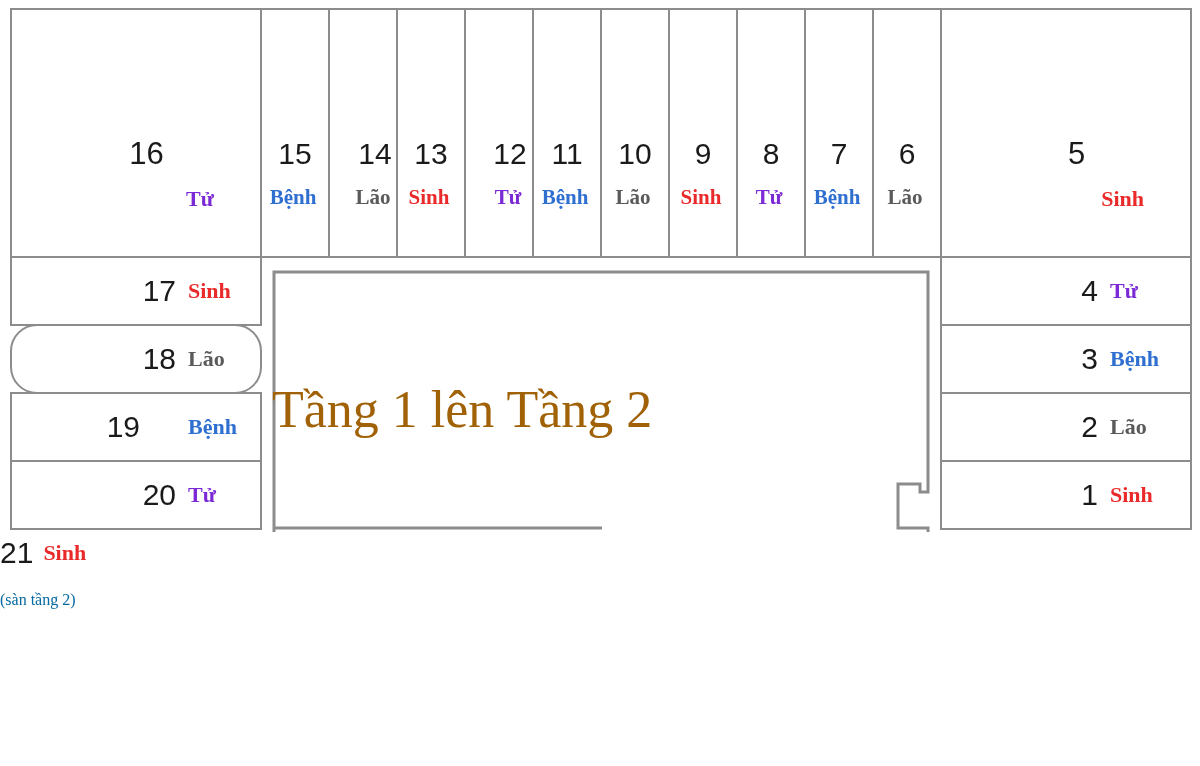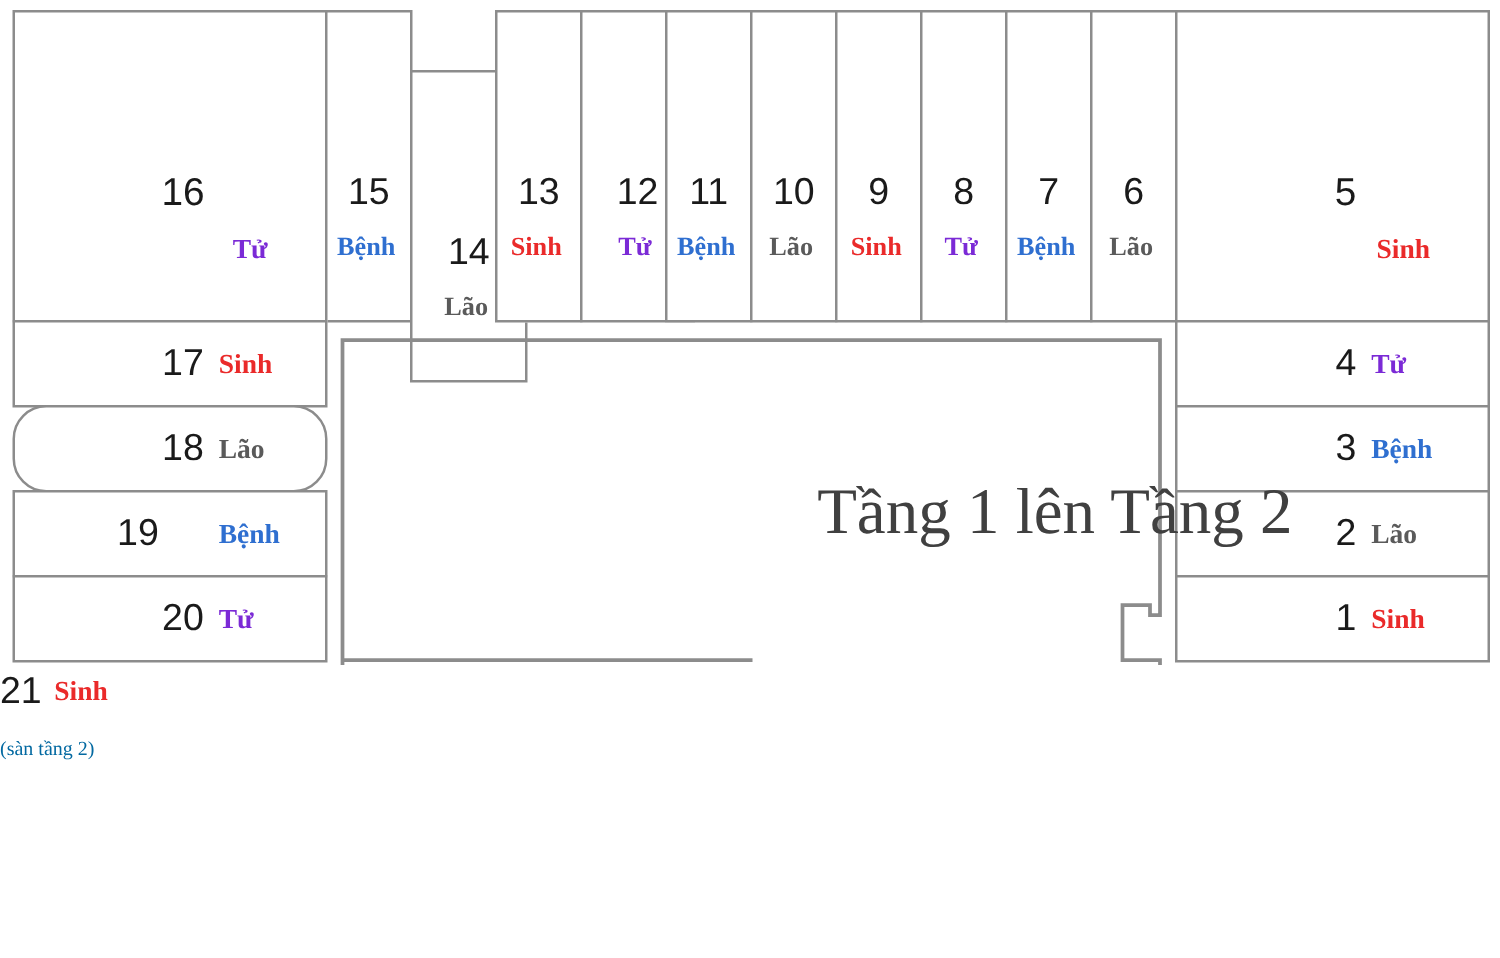--- a/index.html
+++ b/index.html
@@ -68,21 +68,21 @@
   
   .top-narrow .word { right: 4px; left: 0; text-align: center; }
   .top-narrow .num  { top: 129px; font-size: 30px; }
 
   
   .row-cell {
     border: 2px solid #8c8c8c;
     display: flex;
     align-items: center;
     justify-content: flex-end;
-    padding-right: 23px;
+    padding-right: 10px;
   }
   .row-cell .num {
     font-size: 30px;
     line-height: 30px;
     margin-right: 12px;
   }
   .row-cell .word {
     font-size: 22px;
     line-height: 22px;
     min-width: 62px;
@@ -127,44 +127,44 @@
     width: 658px;
     height: 262px;
   }
   #inner-room svg { display: block; }
 
   #inner-label {
     position: absolute;
     left: 272px;
     top: 380px;
     width: 762px;
-    text-align: right;
+    text-align: left;
     font-family: "Liberation Serif", "DejaVu Serif", serif;
     font-size: 52px;
     line-height: 60px;
-    color: #404040;
+    color: #a16207;
     white-space: nowrap;
   }
 </style>
 </head>
 <body>
 
 <div id="stage">
 
   <div class="cell top-cell top-wide" style="left:10px;  top:8px;  width:252px; height:250px;">
     <span class="num">16</span>
     <span class="word w-tu">Tử</span>
   </div>
 
   <div class="cell top-cell top-narrow" style="left:260px; top:8px; width:70px; height:250px;">
     <span class="num">15</span>
     <span class="word w-benh">Bệnh</span>
   </div>
 
-  <div class="cell top-cell top-narrow" style="left:328px; top:8px; width:94px; height:250px;margin-top:48px;">
+  <div class="cell top-cell top-narrow" style="left:328px; top:8px; width:94px; height:250px;">
     <span class="num">14</span>
     <span class="word w-lao">Lão</span>
   </div>
 
   <div class="cell top-cell top-narrow" style="left:396px; top:8px; width:70px; height:250px;">
     <span class="num">13</span>
     <span class="word w-sinh">Sinh</span>
   </div>
 
   <div class="cell top-cell top-narrow" style="left:464px; top:8px; width:92px; height:250px;">

